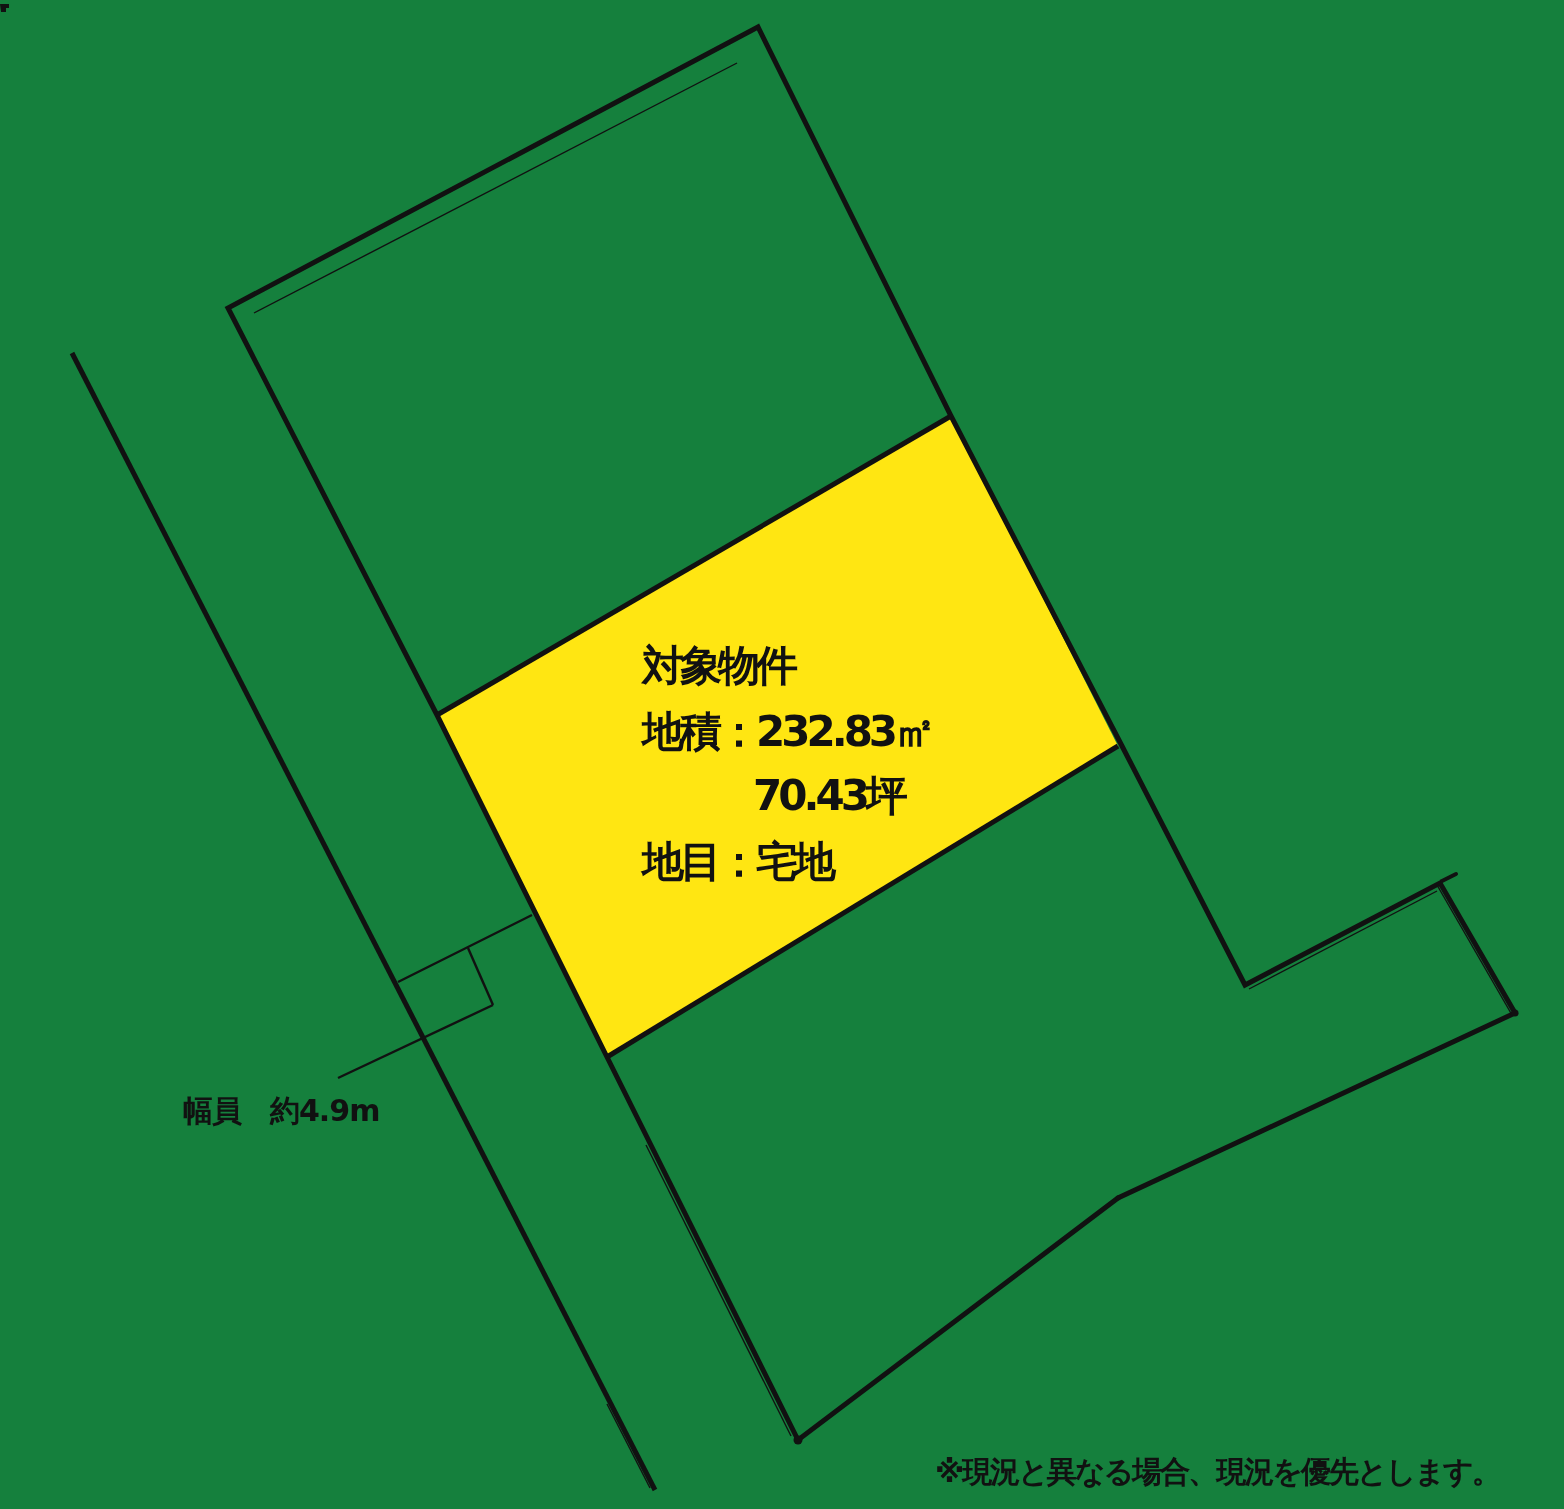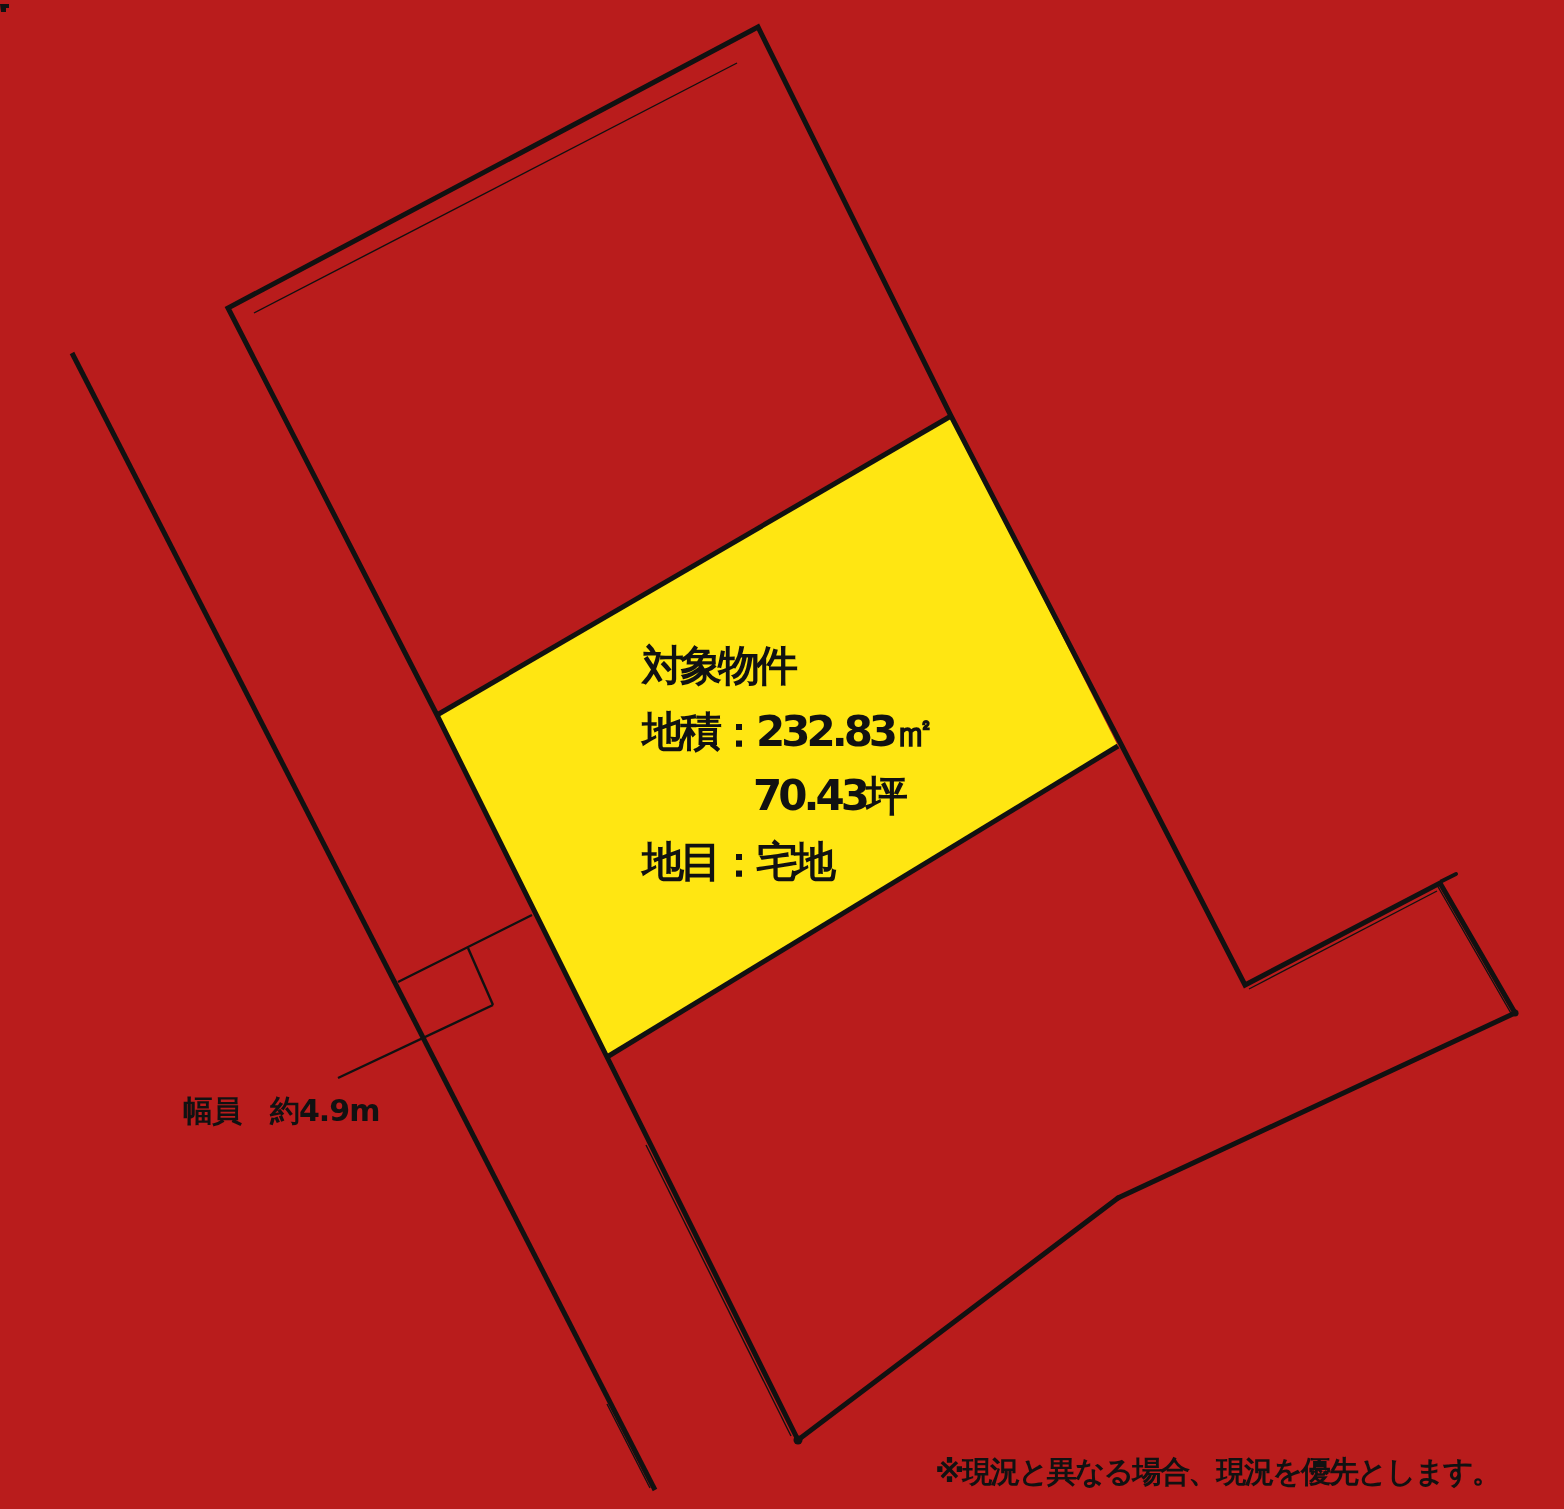--- a/index.html
+++ b/index.html
@@ -4,21 +4,21 @@
 <style>
   html, body {
     margin: 0;
     padding: 0;
     background: #ffffff;
   }
   .stage {
     position: relative;
     width: 1564px;
     height: 1509px;
-    background: #b91c1c;
+    background: #15803d;
     overflow: hidden;
   }
   svg {
     display: block;
   }
   text {
     font-family: "DejaVu Sans", "Liberation Sans", sans-serif;
     font-weight: 700;
   }
   .parcel-text {

